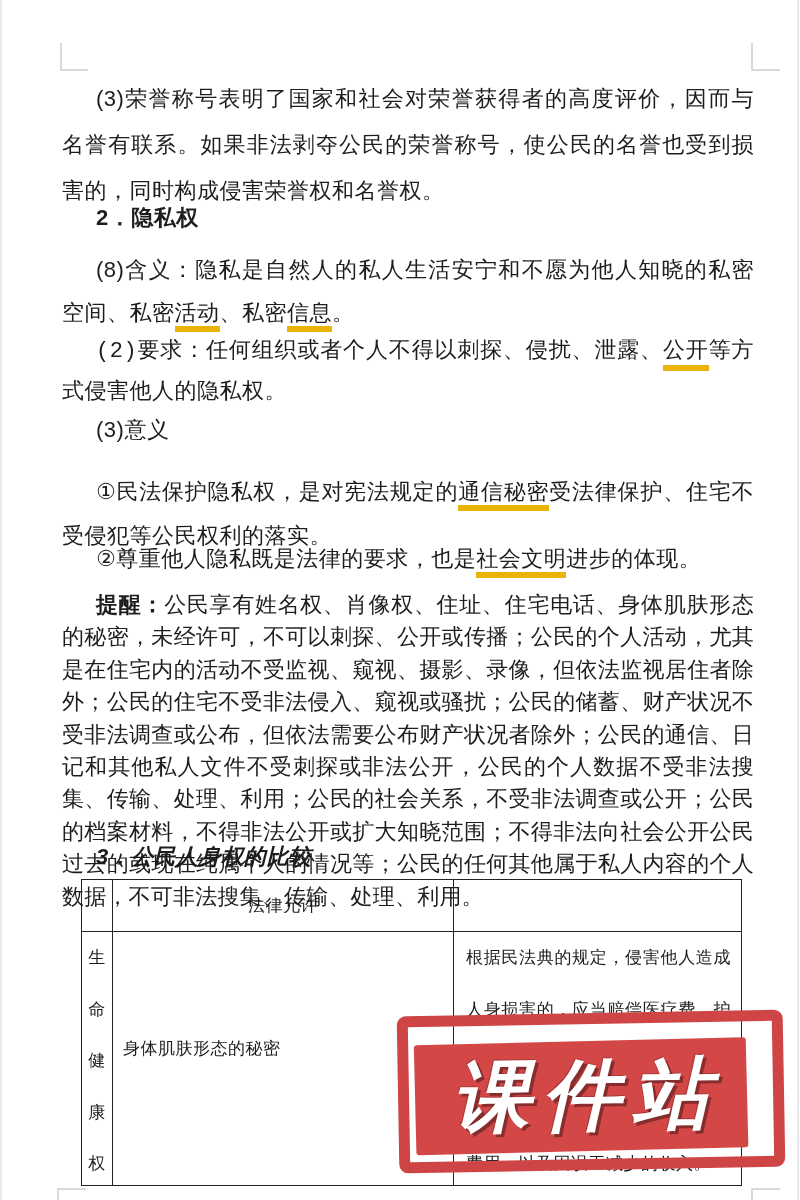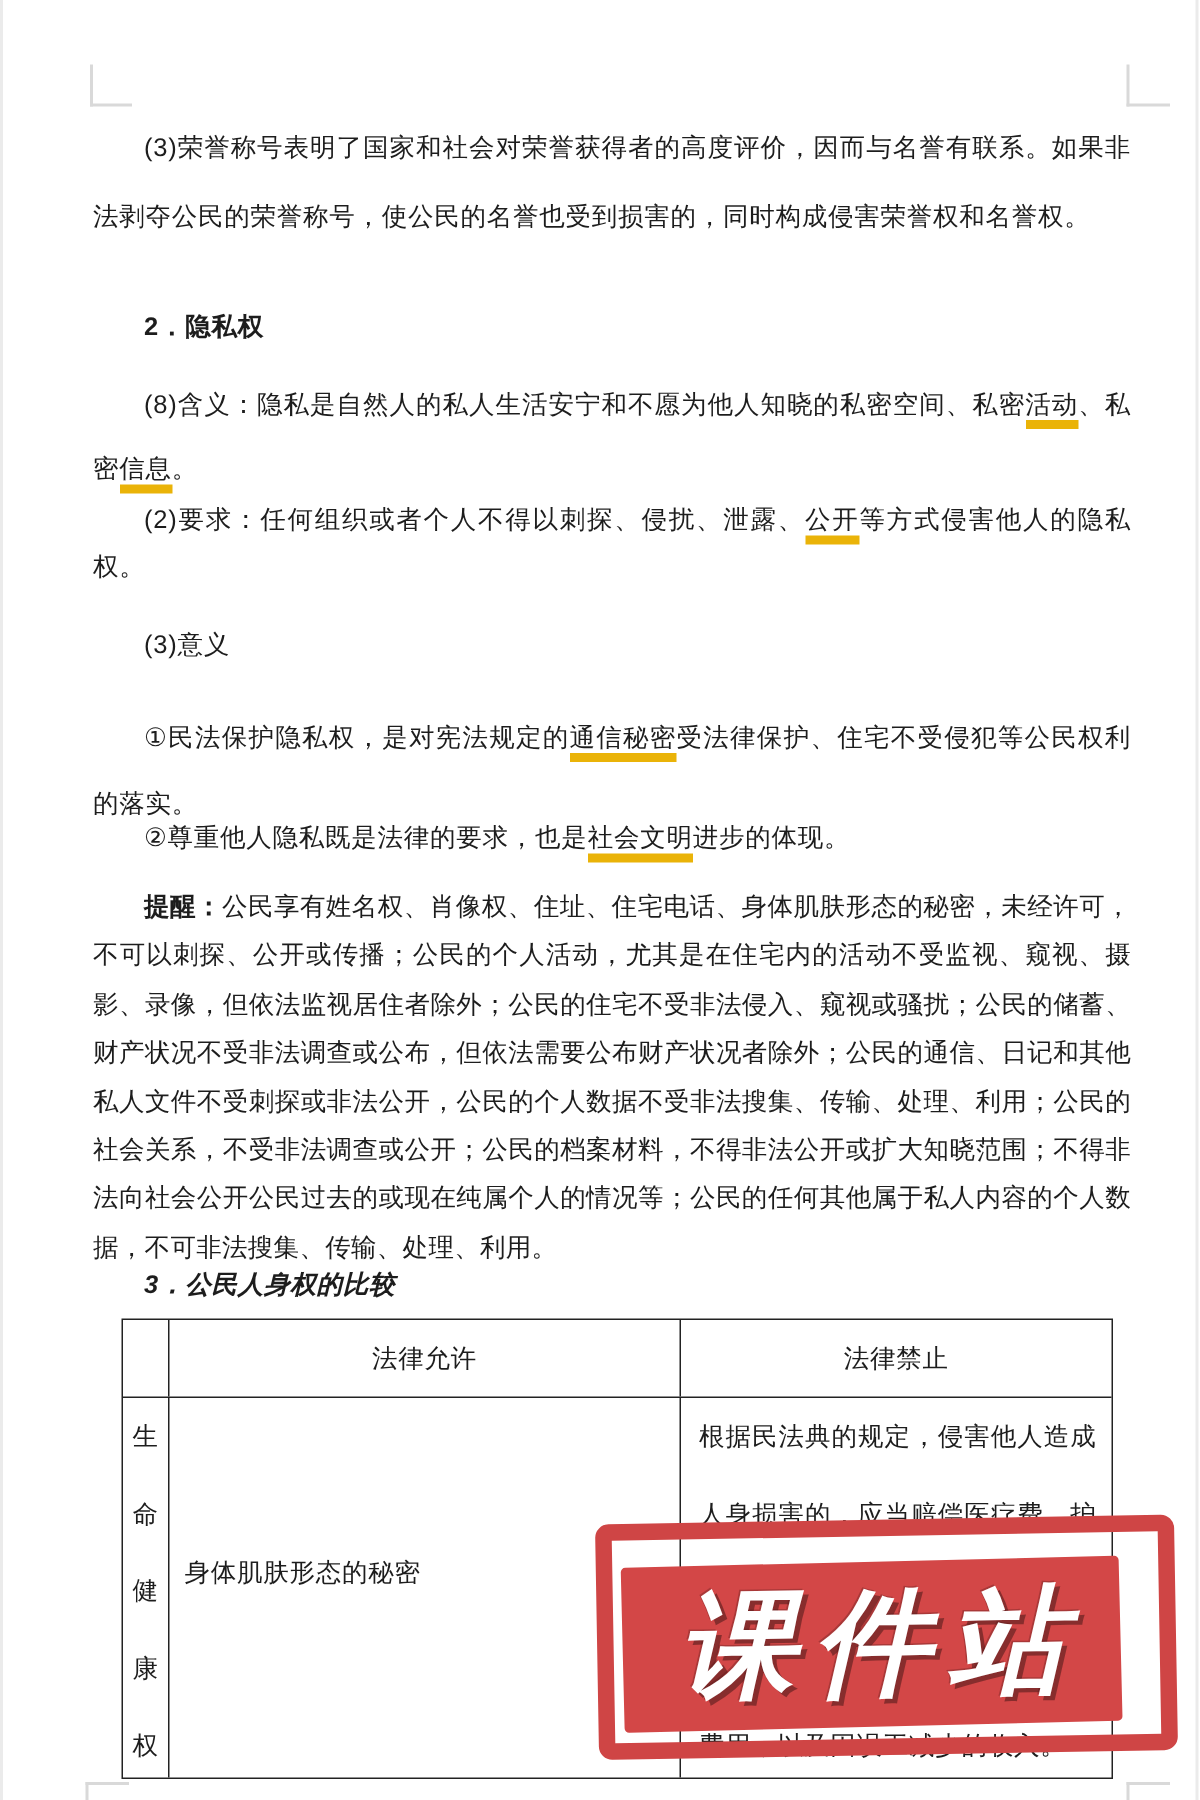--- a/index.html
+++ b/index.html
@@ -16,27 +16,27 @@
   #mark-tl-v{left:60px;top:43px;width:2px;height:28px;}
   #mark-tl-h{left:60px;top:69px;width:28px;height:2px;}
   #mark-tr-v{left:751px;top:43px;width:2px;height:28px;}
   #mark-tr-h{left:751px;top:69px;width:29px;height:2px;}
   #mark-bl-v{left:57px;top:1188px;width:2px;height:12px;}
   #mark-bl-h{left:57px;top:1188px;width:29px;height:2px;}
   #mark-br-v{left:751px;top:1188px;width:2px;height:12px;}
   #mark-br-h{left:751px;top:1188px;width:29px;height:2px;}
 
   .par{
-    position:absolute;left:62px;width:692px;color:#1d1d1d;font-size:17px;
+    position:absolute;left:62px;width:692px;color:#1d1d1d;font-size:22px;
     text-align:justify;text-indent:34px;letter-spacing:0.5px;
   }
   #p-honor{top:76px;line-height:46px;}
   #h-privacy{top:204px;line-height:28px;font-weight:bold;}
   #p-meaning{top:248px;line-height:43px;}
-  #p-requirement{top:331px;line-height:31px;}
+  #p-requirement{top:331px;line-height:41px;font-family:Liberation Mono, monospace;}
   #p-significance{top:412px;line-height:36px;}
   #p-sig1{top:470px;line-height:44px;}
   #p-sig2{top:541px;line-height:36px;}
   #p-reminder{top:589px;line-height:32.4px;letter-spacing:0.2px;}
   #h-comparison{top:843px;line-height:28px;font-weight:bold;font-style:italic;}
 
   .u{border-bottom:6px solid #eab308;padding-bottom:1px;}
   .b{font-weight:bold;}
 
   
@@ -98,21 +98,20 @@
 <div id="p-sig2" class="par"><span>②尊重他人隐私既是法律的要求，也是</span><span class="u">社会文明</span><span>进步的体现。</span></div>
 
 <div id="p-reminder" class="par"><span class="b">提醒：</span><span>公民享有姓名权、肖像权、住址、住宅电话、身体肌肤形态的秘密，未经许可，不可以刺探、公开或传播；公民的个人活动，尤其是在住宅内的活动不受监视、窥视、摄影、录像，但依法监视居住者除外；公民的住宅不受非法侵入、窥视或骚扰；公民的储蓄、财产状况不受非法调查或公布，但依法需要公布财产状况者除外；公民的通信、日记和其他私人文件不受刺探或非法公开，公民的个人数据不受非法搜集、传输、处理、利用；公民的社会关系，不受非法调查或公开；公民的档案材料，不得非法公开或扩大知晓范围；不得非法向社会公开公民过去的或现在纯属个人的情况等；公民的任何其他属于私人内容的个人数据，不可非法搜集、传输、处理、利用。</span></div>
 
 <div id="h-comparison" class="par">3．公民人身权的比较</div>
 
 <div class="ctable">
   <div class="thead">
     <div class="cell th c1"></div>
     <div class="cell th c2">法律允许</div>
-    <div class="cell th c3">法律禁止</div>
   </div>
   <div class="trow">
     <div class="cell c1 td-vertical">生命健康权</div>
     <div class="cell c2 td-allowed">身体肌肤形态的秘密</div>
     <div class="cell c3 td-forbidden">根据民法典的规定，侵害他人造成人身损害的，应当赔偿医疗费、护理费、交通费、营养费、住院伙食补助费等为治疗和康复支出的合理费用，以及因误工减少的收入。</div>
   </div>
 </div>
 
 <div class="stamp">
   <div class="stamp-frame" style="border-color: rgb(207, 69, 69);"></div>

